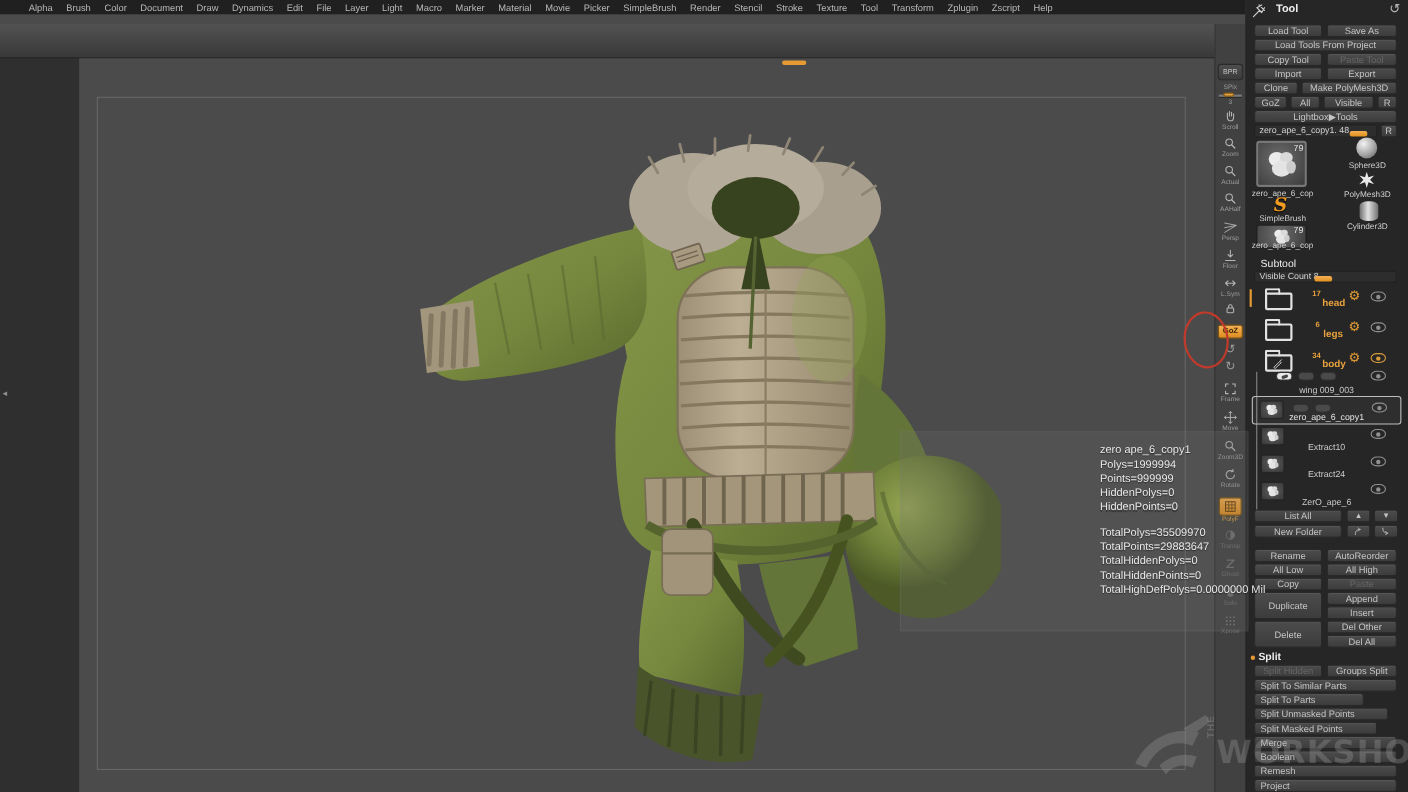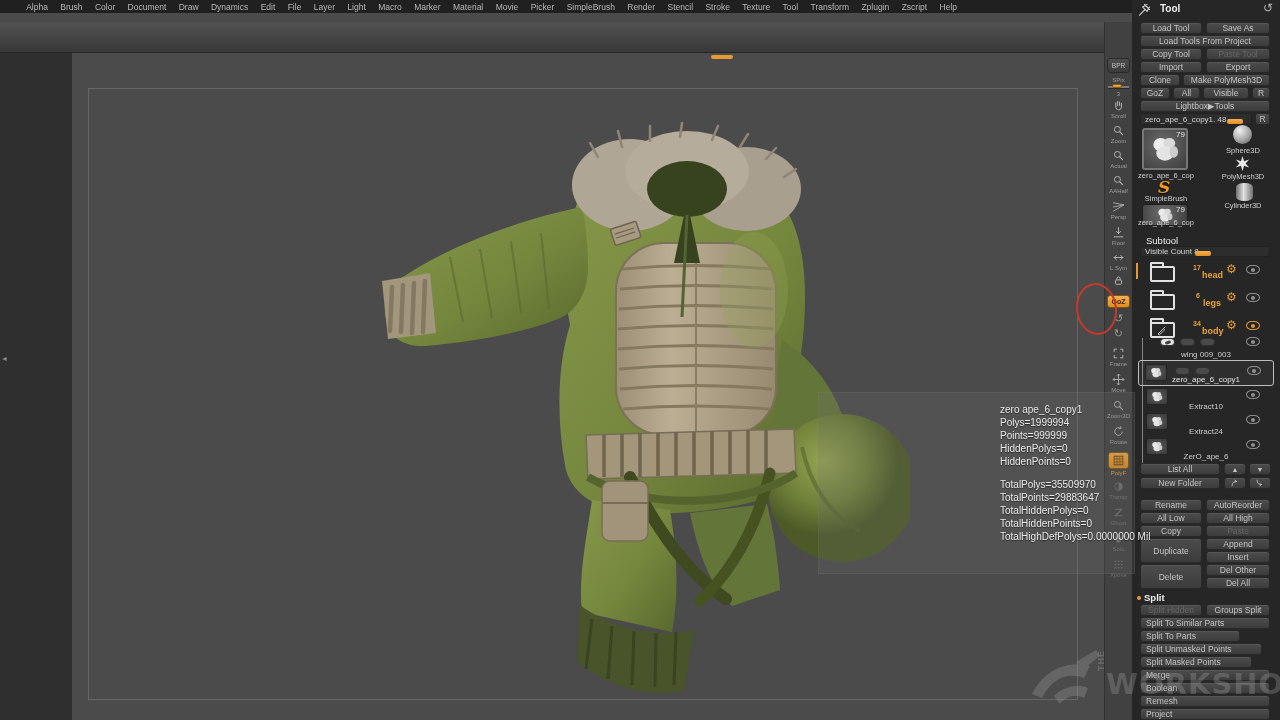--- a/index.html
+++ b/index.html
@@ -52,21 +52,21 @@
 .rtextbtn.orange{background:linear-gradient(#f6b152,#dd8c20);border-color:#7c5510;color:#3c2704;font-weight:bold}
 .ritem.dimmed .ricon,.ritem.dimmed .rlabel{color:#6e6e6e}
 .polyf-box{display:block;margin:0 auto;width:21px;height:17px;border-radius:3px;background:linear-gradient(#f2a948,#dd8c20);border:1px solid #7c5510;color:#5a3a08;display:flex;align-items:center;justify-content:center}
 
 #rightpanel{position:absolute;left:1132px;top:0;width:148px;height:720px;background:#262626;z-index:10}
 .pbox{position:absolute;background:#3a3a3a;border:1px solid #505050;border-radius:6px;box-shadow:0 0 0 1px #1c1c1c}
 .pbtn{position:absolute;display:flex;align-items:center;justify-content:center;height:12px;background:linear-gradient(#4c4c4c,#3c3c3c);border:1px solid #292929;border-radius:3px;color:#c5c5c5;font-size:8.5px;box-shadow:inset 0 1px 0 rgba(255,255,255,.06);white-space:nowrap;overflow:hidden;z-index:11}
 .pbtn.dim{color:#666}
 .pbtn.leftal{justify-content:flex-start;padding-left:5px}
 .ptitle{position:absolute;font-size:10px;color:#ededed;font-weight:bold;z-index:11}
-.pslider{position:absolute;height:12px;background:#2d2d2d;border:1px solid #222;border-radius:3px;color:#d3d3d3;font-size:8px;display:flex;align-items:center;padding-left:4px;z-index:11;white-space:nowrap}
+.pslider{position:absolute;height:12px;background:#2d2d2d;border:1px solid #222;border-radius:3px;color:#d3d3d3;font-size:8px;display:flex;align-items:flex-start;padding-left:4px;z-index:11;white-space:nowrap}
 .pslider .ph{position:absolute;bottom:0;width:16px;height:5px;background:linear-gradient(#f5b055,#e0901f);border-radius:2px}
 .gear{position:absolute;font-size:12px;line-height:12px;color:#e09b35;z-index:12}
 .eye{position:absolute;width:14px;height:9px;border:1.5px solid #8f8f8f;border-radius:50% / 60%;z-index:12}
 .eye::after{content:"";position:absolute;left:3.5px;top:1.5px;width:4px;height:4px;border-radius:50%;background:#8f8f8f}
 .eye.on{border-color:#d89a3c}
 .eye.on::after{background:#d89a3c}
 .folder{position:absolute;width:25px;height:16px;border:2px solid #e2e2e2;border-radius:2px;z-index:12}
 .folder::before{content:"";position:absolute;top:-6px;left:-2px;width:10px;height:4px;border:2px solid #e2e2e2;border-bottom:none;border-radius:2px 2px 0 0}
 .fcnt{position:absolute;font-size:7px;color:#e8a23d;font-weight:bold;z-index:12}
 .fnm{position:absolute;font-size:9px;color:#e8a23d;font-weight:bold;z-index:12}

